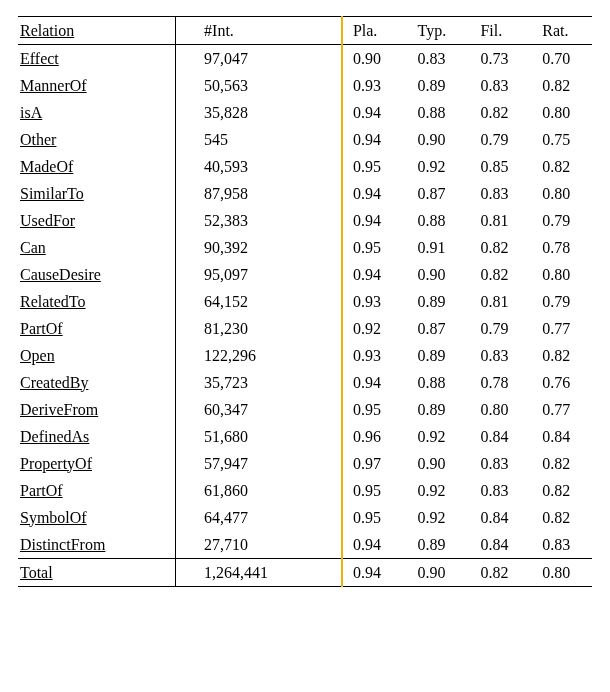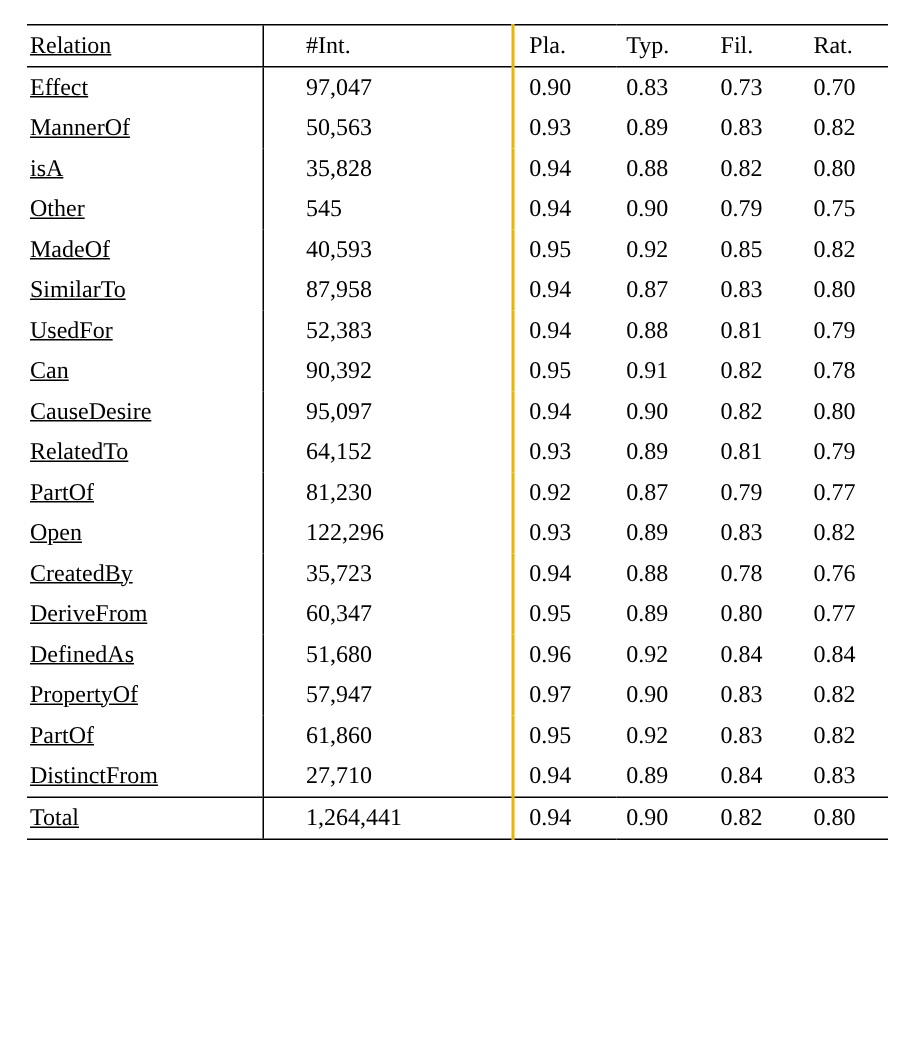--- a/index.html
+++ b/index.html
@@ -186,20 +186,28 @@
       </tr>
       <tr>
         <td class="col-rel">PartOf</td>
         <td class="col-int">61,860</td>
         <td class="col-pla">0.95</td>
         <td class="col-typ">0.92</td>
         <td class="col-fil">0.83</td>
         <td class="col-rat">0.82</td>
       </tr>
       <tr>
+        <td class="col-rel">SymbolOf</td>
+        <td class="col-int">64,477</td>
+        <td class="col-pla">0.95</td>
+        <td class="col-typ">0.92</td>
+        <td class="col-fil">0.84</td>
+        <td class="col-rat">0.82</td>
+      </tr>
+      <tr>
         <td class="col-rel">DistinctFrom</td>
         <td class="col-int">27,710</td>
         <td class="col-pla">0.94</td>
         <td class="col-typ">0.89</td>
         <td class="col-fil">0.84</td>
         <td class="col-rat">0.83</td>
       </tr>
     </tbody>
   <tbody class="totals">
     <tr>

